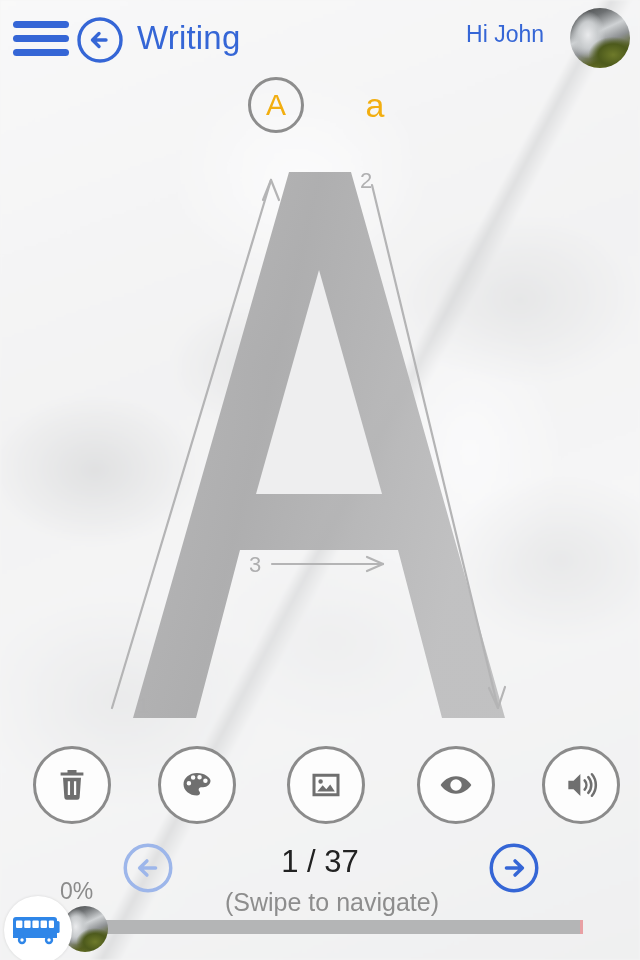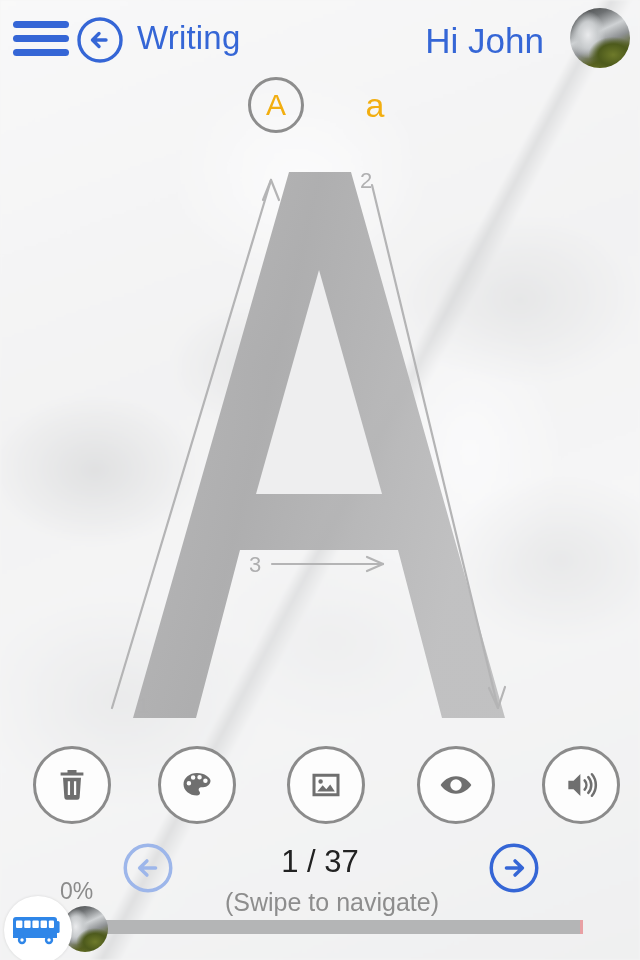--- a/index.html
+++ b/index.html
@@ -33,21 +33,21 @@
   #menu-btn { position:absolute; left:10px; top:21px; width:62px; height:36px; cursor:pointer; }
   #menu-btn i { display:block; position:absolute; left:3px; width:56px; height:7px;
                 background:#3566d6; border-radius:4px; }
   #menu-btn i:nth-child(1){ top:0; }
   #menu-btn i:nth-child(2){ top:14px; }
   #menu-btn i:nth-child(3){ top:28px; }
 
   #back-btn { position:absolute; left:76px; top:16px; width:48px; height:48px; cursor:pointer; }
   #title { position:absolute; left:137px; top:19px; font-size:33px; color:#3566d6; letter-spacing:.2px; }
 
-  #greeting { position:absolute; right:96px; top:21px; font-size:35px; color:#3566d6; }
+  #greeting { position:absolute; right:96px; top:21px; font-size:23px; color:#3566d6; }
   #avatar {
     position:absolute; right:10px; top:8px; width:60px; height:60px; border-radius:50%;
     overflow:hidden; cursor:pointer;
   }
   .photo {
     width:100%; height:100%;
     background:
       radial-gradient(ellipse 55% 40% at 72% 78%, #6e7a2a 0%, #4d5a1c 45%, rgba(77,90,28,0) 75%),
       radial-gradient(ellipse 40% 55% at 30% 45%, #e9eaec 0%, #c9ccce 40%, rgba(201,204,206,0) 72%),
       linear-gradient(155deg,#3d3f40 0%,#6d7072 22%,#cfd2d4 42%,#8e9193 58%,#57601f 76%,#7d8a33 100%);

